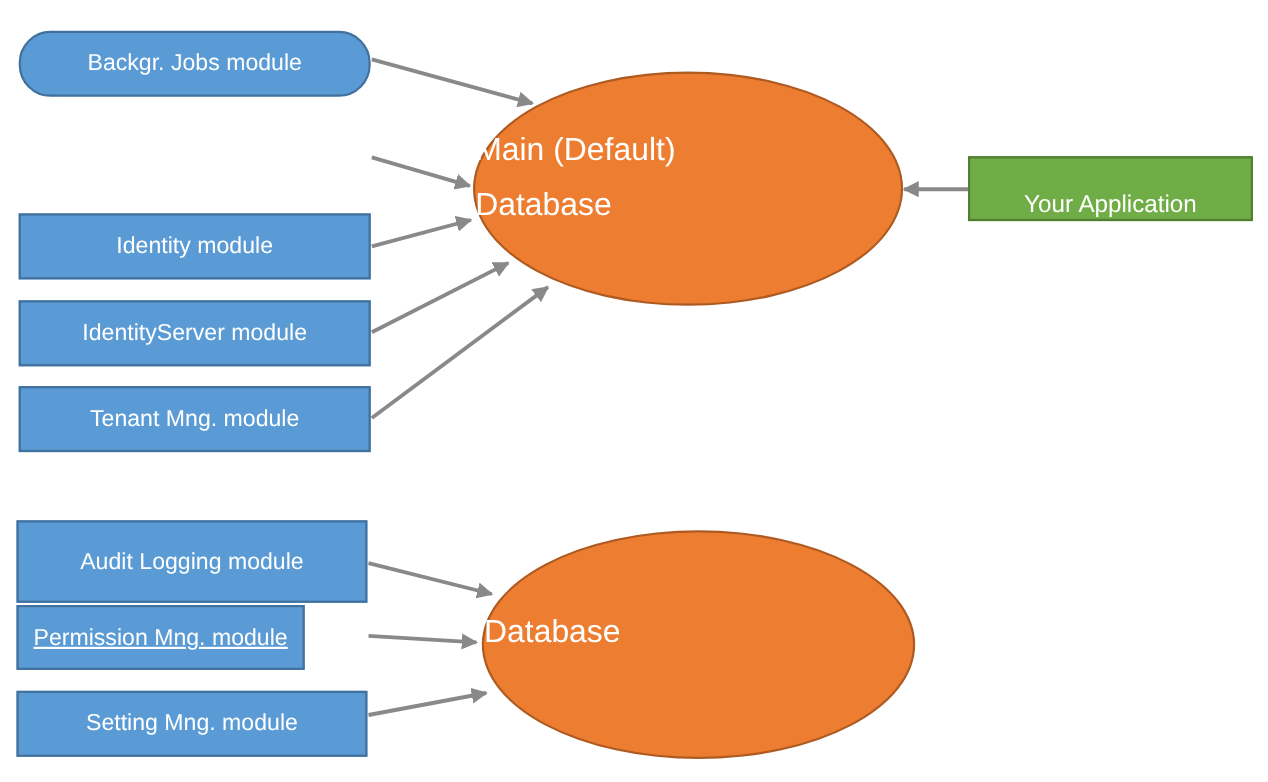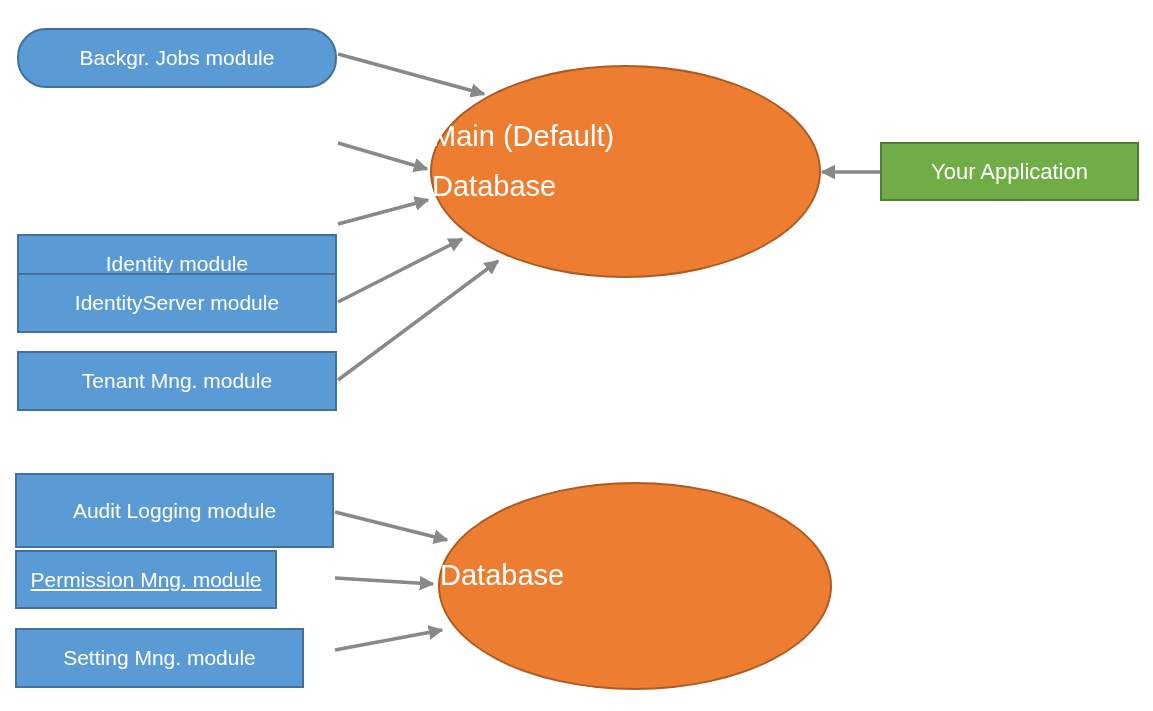--- a/index.html
+++ b/index.html
@@ -51,21 +51,21 @@
     box-sizing: border-box;
     left: 880px;
     top: 142px;
     width: 259px;
     height: 59px;
     background: var(--app-fill, #70ad47);
     border: 2px solid var(--app-border, #507e32);
     color: var(--shape-text, #ffffff);
     font-size: 22px;
     display: flex;
-    align-items: center;
+    align-items: flex-end;
     justify-content: center;
     text-align: center;
   }
   #edge-layer {
     position: absolute;
     left: 0; top: 0;
     width: 1153px;
     height: 711px;
     pointer-events: none;
   }
@@ -90,37 +90,37 @@
         <line x1="335" y1="512" x2="447" y2="540" stroke="#898989" stroke-width="3.5" marker-end="url(#arrowhead)"></line>
         <line x1="335" y1="578" x2="433" y2="584" stroke="#898989" stroke-width="3.5" marker-end="url(#arrowhead)"></line>
         <line x1="335" y1="650" x2="442" y2="630" stroke="#898989" stroke-width="3.5" marker-end="url(#arrowhead)"></line>
         <line x1="881" y1="172" x2="822" y2="172" stroke="#898989" stroke-width="3.5" marker-end="url(#arrowhead)"></line>
       </g>
   </svg>
 
   <div class="module-box" style="left:17px; top:28px;border-radius:29px;">
     <span>Backgr. Jobs module</span>
   </div>
-  <div class="module-box" style="left:17px; top:194px;margin-top:40px;">
+  <div class="module-box" style="left:17px; top:194px;">
     <span>Identity module</span>
   </div>
   <div class="module-box" style="left:17px; top:273px;">
     <span>IdentityServer module</span>
   </div>
   <div class="module-box" style="left:17px; top:351px;">
     <span>Tenant Mng. module</span>
   </div>
 
   <div class="module-box" style="left:15px; top:473px; width:319px; height:75px;">
     <span>Audit Logging module</span>
   </div>
   <div class="module-box" style="left:15px; top:550px; width:262px; height:59px;text-decoration:underline;">
     <span>Permission Mng. module</span>
   </div>
-  <div class="module-box" style="left:15px; top:628px; width:289px; height:60px;">
+  <div class="module-box" style="left:15px; top:628px; width:319px; height:60px;">
     <span>Setting Mng. module</span>
   </div>
 
   <div class="db-ellipse" style="left:430px; top:65px; width:391px; height:213px;">
     <span class="db-line">Main (Default)</span>
     <span class="db-line">Database</span>
   </div>
 
   <div class="db-ellipse" style="left:438px; top:482px; width:394px; height:208px;">
     <span class="db-line">Database</span>

